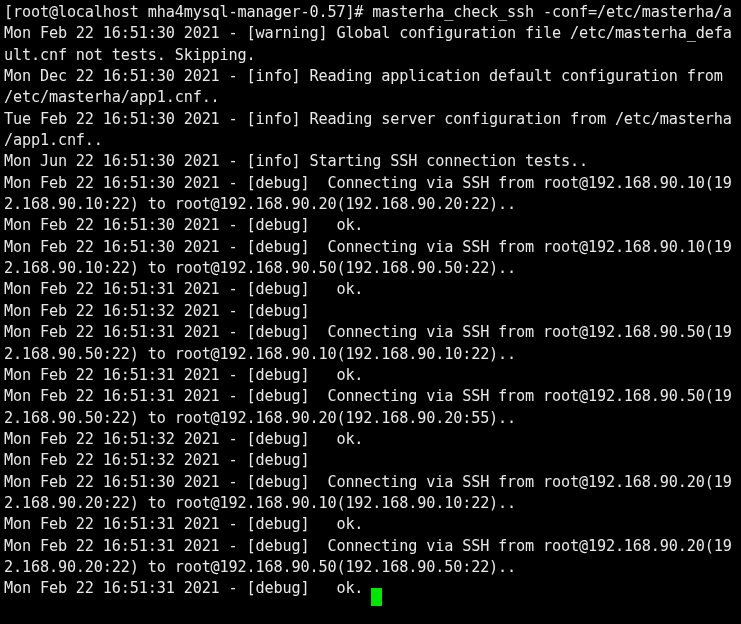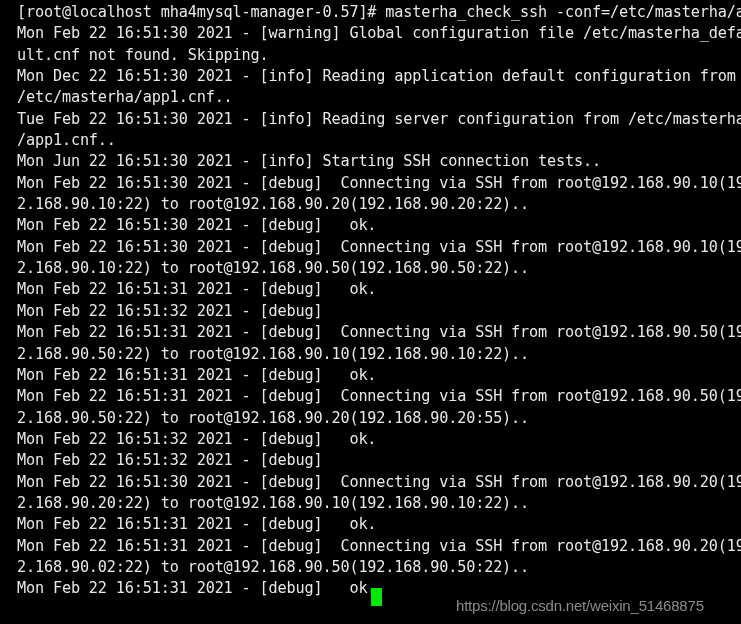--- a/index.html
+++ b/index.html
@@ -26,21 +26,20 @@
   .term-line {
     display: block;
     color: #e8e8e8;
     font-family: "DejaVu Sans Mono", "Liberation Mono", monospace;
     font-size: 15.2px;
     line-height: 21.35px;
     height: 21.35px;
     letter-spacing: -0.16px;
     white-space: pre;
     overflow: hidden;
-    margin-left: 13px;
   }
   #cursor {
     position: absolute;
     left: 371px;
     top: 588px;
     width: 11px;
     height: 18px;
     background: #00e800;
   }
   #watermark {
@@ -55,21 +54,21 @@
     letter-spacing: -0.2px;
   }
 </style>
 </head>
 <body>
 
 <div id="terminal">
   <div id="terminal-output">
       <span class="term-line">[root@localhost mha4mysql-manager-0.57]# masterha_check_ssh -conf=/etc/masterha/a</span>
       <span class="term-line">Mon Feb 22 16:51:30 2021 - [warning] Global configuration file /etc/masterha_defa</span>
-      <span class="term-line">ult.cnf not found. Skipping.</span>
+      <span class="term-line">ult.cnf not tests. Skipping.</span>
       <span class="term-line">Mon Dec 22 16:51:30 2021 - [info] Reading application default configuration from </span>
       <span class="term-line">/etc/masterha/app1.cnf..</span>
       <span class="term-line">Tue Feb 22 16:51:30 2021 - [info] Reading server configuration from /etc/masterha</span>
       <span class="term-line">/app1.cnf..</span>
       <span class="term-line">Mon Jun 22 16:51:30 2021 - [info] Starting SSH connection tests..</span>
       <span class="term-line">Mon Feb 22 16:51:30 2021 - [debug]  Connecting via SSH from root@192.168.90.10(19</span>
       <span class="term-line">2.168.90.10:22) to root@192.168.90.20(192.168.90.20:22)..</span>
       <span class="term-line">Mon Feb 22 16:51:30 2021 - [debug]   ok.</span>
       <span class="term-line">Mon Feb 22 16:51:30 2021 - [debug]  Connecting via SSH from root@192.168.90.10(19</span>
       <span class="term-line">2.168.90.10:22) to root@192.168.90.50(192.168.90.50:22)..</span>
@@ -79,18 +78,17 @@
       <span class="term-line">2.168.90.50:22) to root@192.168.90.10(192.168.90.10:22)..</span>
       <span class="term-line">Mon Feb 22 16:51:31 2021 - [debug]   ok.</span>
       <span class="term-line">Mon Feb 22 16:51:31 2021 - [debug]  Connecting via SSH from root@192.168.90.50(19</span>
       <span class="term-line">2.168.90.50:22) to root@192.168.90.20(192.168.90.20:55)..</span>
       <span class="term-line">Mon Feb 22 16:51:32 2021 - [debug]   ok.</span>
       <span class="term-line">Mon Feb 22 16:51:32 2021 - [debug] </span>
       <span class="term-line">Mon Feb 22 16:51:30 2021 - [debug]  Connecting via SSH from root@192.168.90.20(19</span>
       <span class="term-line">2.168.90.20:22) to root@192.168.90.10(192.168.90.10:22)..</span>
       <span class="term-line">Mon Feb 22 16:51:31 2021 - [debug]   ok.</span>
       <span class="term-line">Mon Feb 22 16:51:31 2021 - [debug]  Connecting via SSH from root@192.168.90.20(19</span>
-      <span class="term-line">2.168.90.02:22) to root@192.168.90.50(192.168.90.50:22)..</span>
+      <span class="term-line">2.168.90.20:22) to root@192.168.90.50(192.168.90.50:22)..</span>
       <span class="term-line">Mon Feb 22 16:51:31 2021 - [debug]   ok.</span>
     </div>
   <div id="cursor"></div>
-  <div id="watermark">https://blog.csdn.net/weixin_51468875</div>
 </div>
 
 </body></html>

